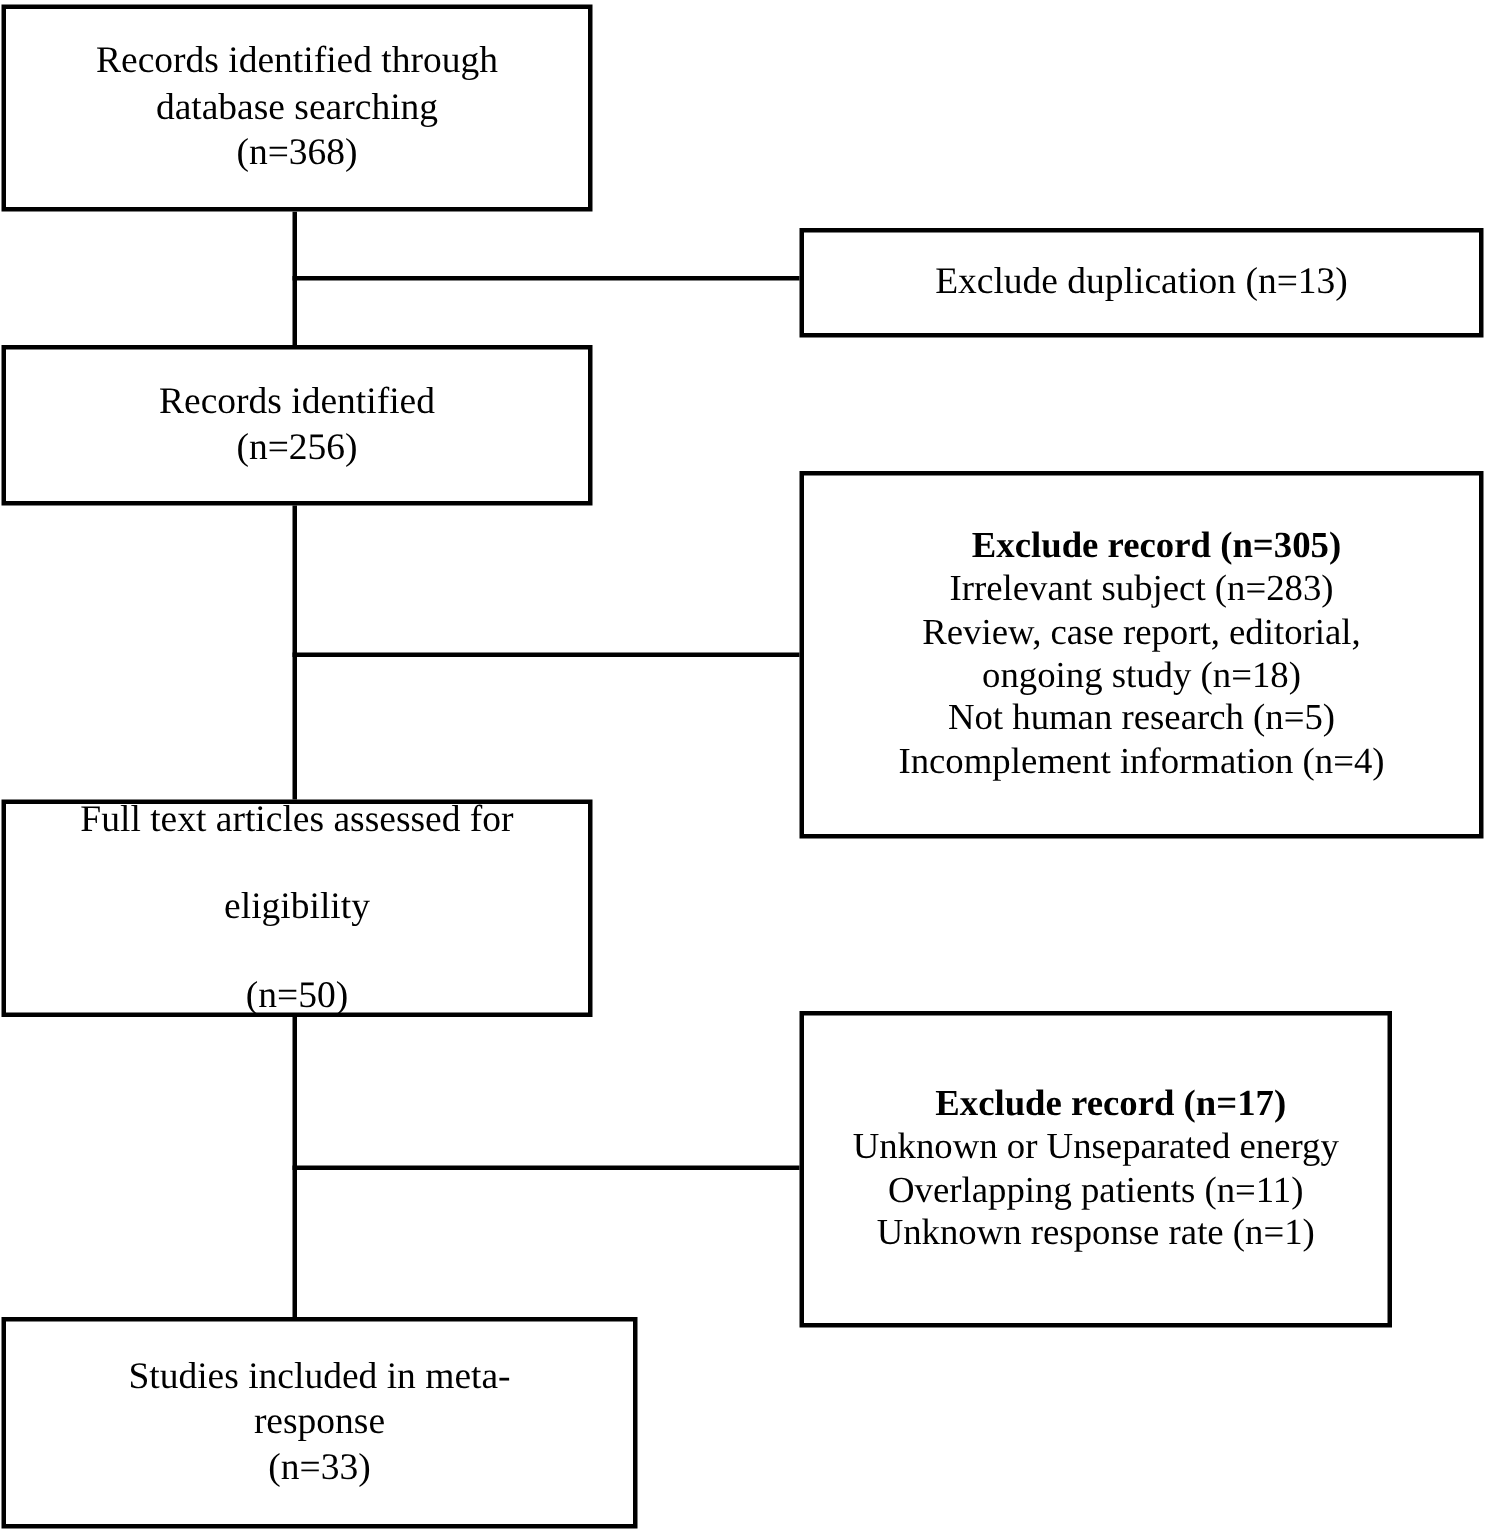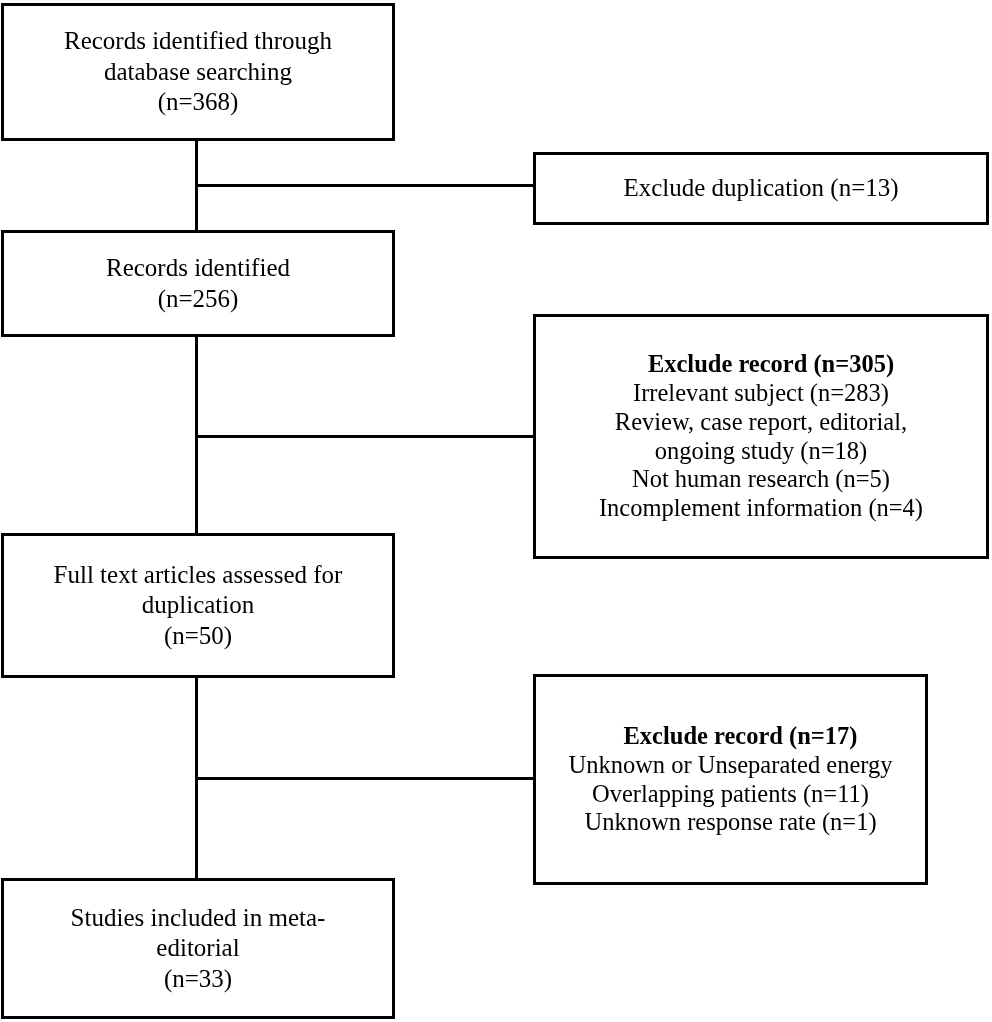--- a/index.html
+++ b/index.html
@@ -42,22 +42,22 @@
     margin-left: 20px;
   }
   .node.compact .line {
     line-height: 1.18;
     font-size: 24.5px;
   }
 
   
   #node-identified { left: 1px;  top: 3px;   width: 394px; height: 138px; }
   #node-screening  { left: 1px;  top: 230px; width: 394px; height: 107px; }
-  #node-fulltext   { left: 1px;  top: 533px; width: 394px; height: 145px; }
-  #node-included   { left: 1px;  top: 878px; width: 394px; height: 141px; }
+  #node-fulltext   { left: 1px;  top: 533px; width: 394px; height: 145px; gap: 28px; }
+  #node-included   { left: 1px;  top: 878px; width: 424px; height: 141px; }
 
   
   #node-exclude-dup     { left: 533px; top: 140px; width: 456px; height: 73px; margin-top: 12px; }
   #node-exclude-record1 { left: 533px; top: 314px; width: 456px; height: 245px; }
   #node-exclude-record2 { left: 533px; top: 674px; width: 395px; height: 211px; }
 
   
   .conn {
     position: absolute;
     background: #000000;
@@ -108,30 +108,30 @@
     <span class="line bold">Exclude record (n=305)</span>
     <span class="line">Irrelevant subject (n=283)</span>
     <span class="line">Review, case report, editorial,</span>
     <span class="line">ongoing study (n=18)</span>
     <span class="line">Not human research (n=5)</span>
     <span class="line">Incomplement information (n=4)</span>
   </div>
 
   <div class="node" id="node-fulltext">
     <span class="line">Full text articles assessed for</span>
-    <span class="line">duplication</span>
+    <span class="line">eligibility</span>
     <span class="line">(n=50)</span>
   </div>
 
   <div class="node compact" id="node-exclude-record2">
     <span class="line bold">Exclude record (n=17)</span>
     <span class="line">Unknown or Unseparated energy</span>
     <span class="line">Overlapping patients (n=11)</span>
     <span class="line">Unknown response rate (n=1)</span>
   </div>
 
   <div class="node" id="node-included">
     <span class="line">Studies included in meta-</span>
-    <span class="line">editorial</span>
+    <span class="line">response</span>
     <span class="line">(n=33)</span>
   </div>
 
 </div>
 
 </body></html>

